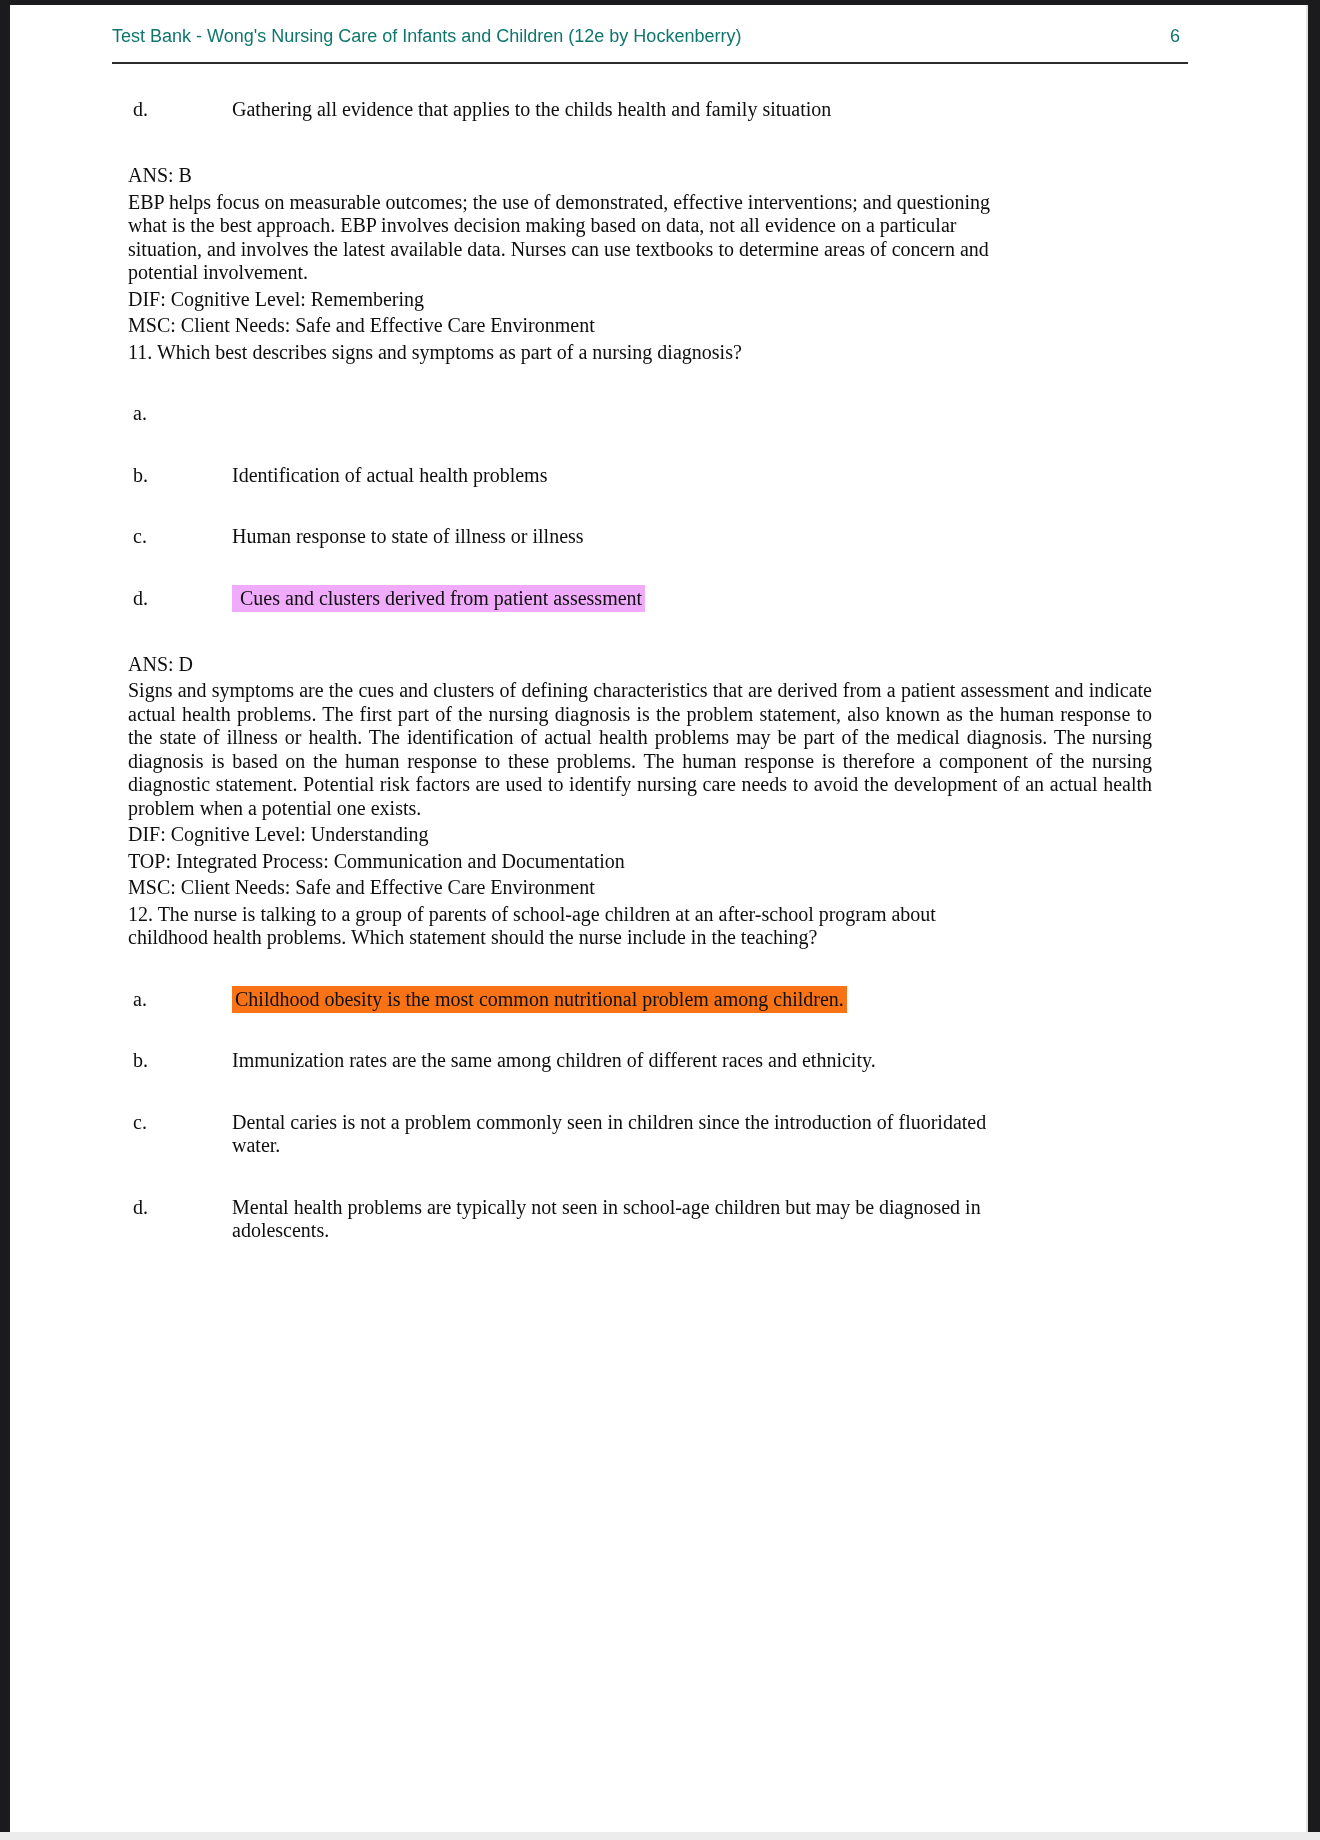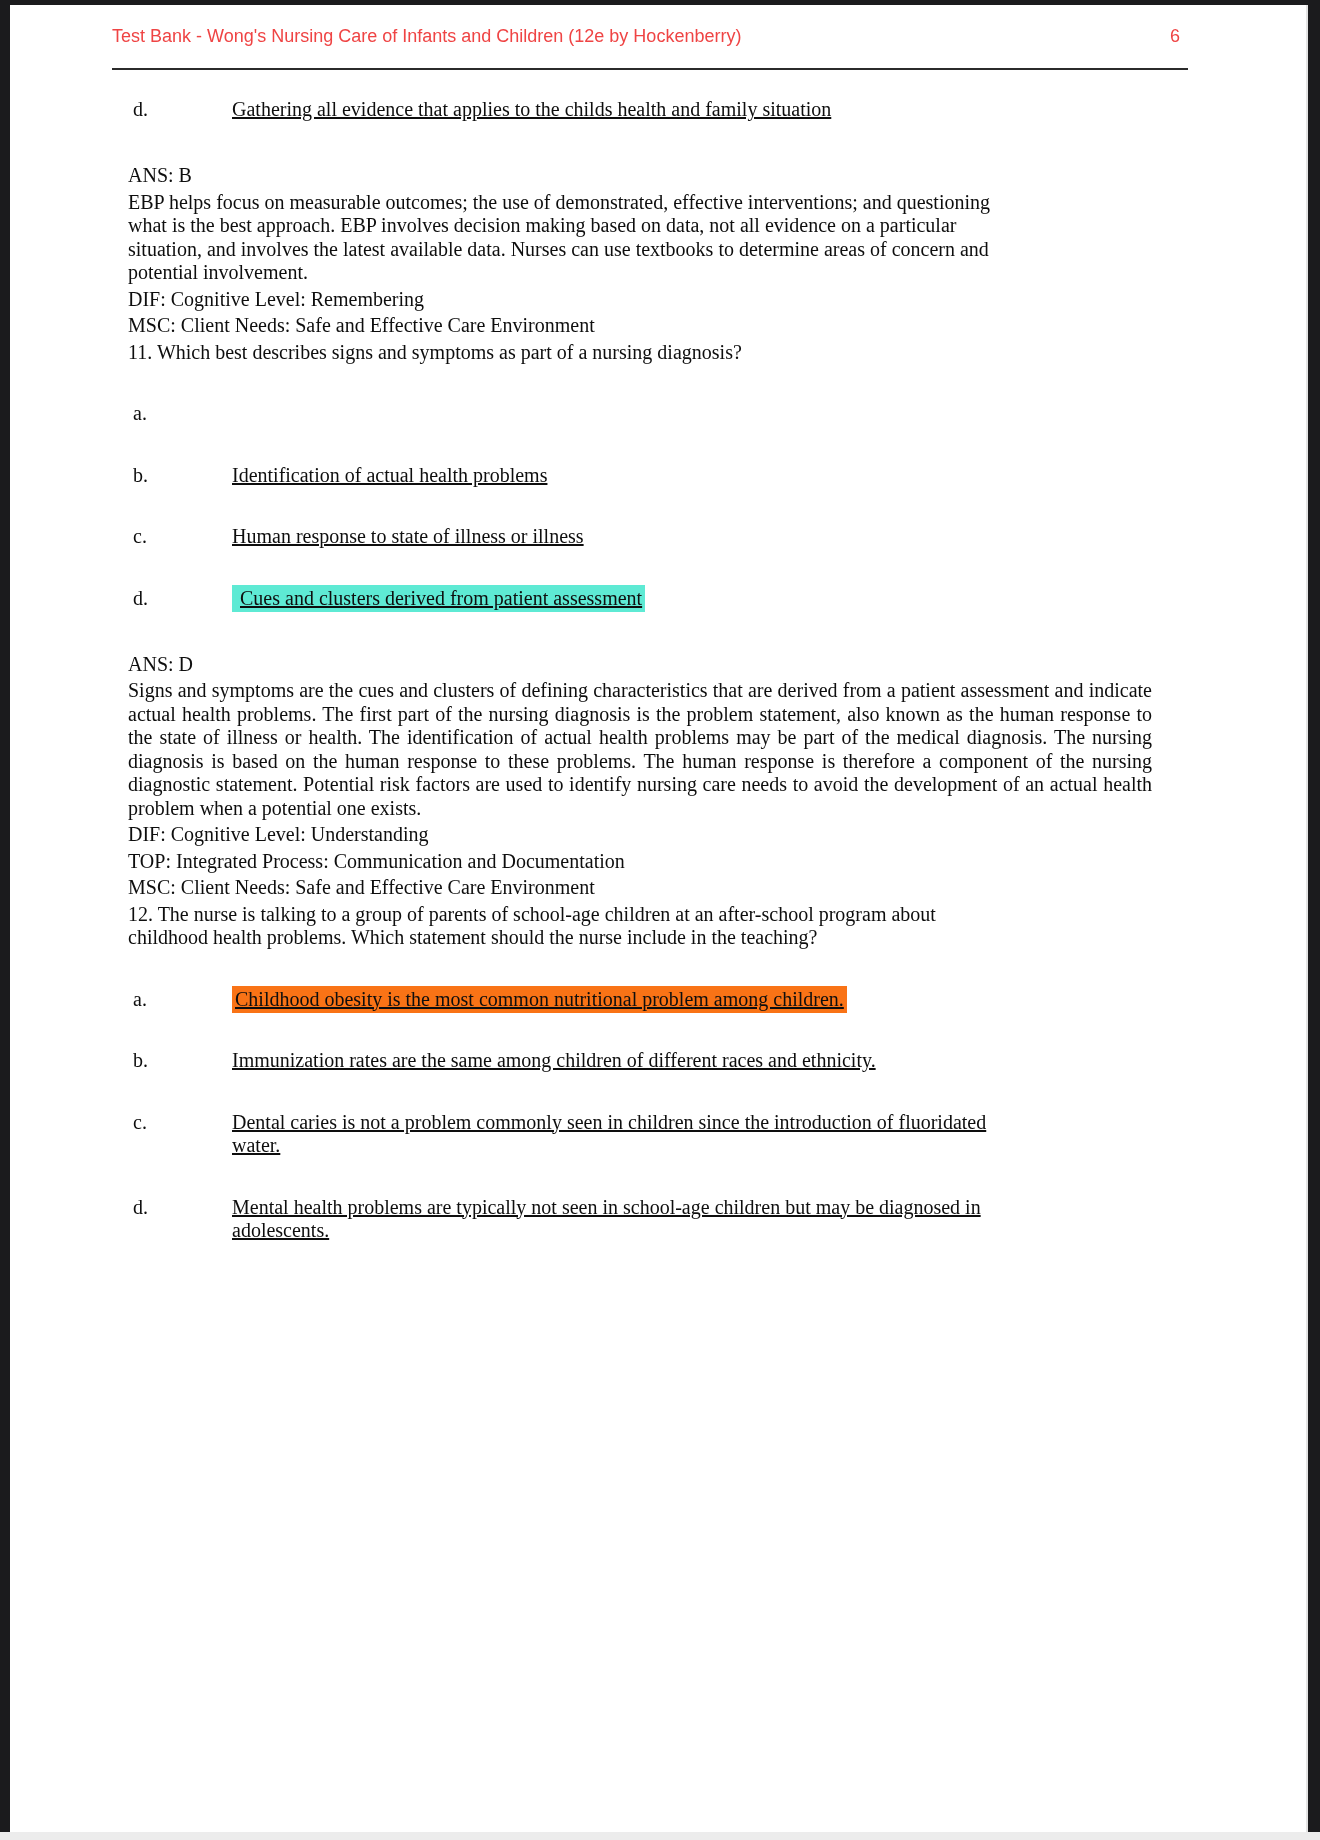--- a/index.html
+++ b/index.html
@@ -33,25 +33,25 @@
   
   .page-header {
     position: absolute;
     left: 112px;
     top: 26px;
     width: 1076px;
     display: flex;
     justify-content: space-between;
     align-items: center;
     border-bottom: 2px solid #2b2b2b;
-    padding-bottom: 22px;
+    padding-bottom: 16px;
     font-family: "Liberation Sans", sans-serif;
     font-size: 18px;
     line-height: 20px;
-    color: #ef4444;
+    color: #0f766e;
   }
   .page-num { margin-right: 8px; }
   
   .doc-body {
     position: absolute;
     left: 128px;
     top: 60px;
     width: 1024px;
     font-size: 20px;
     line-height: 23.5px;
@@ -61,21 +61,20 @@
   .block.answer { margin-top: 42.5px; }
   .block.para.align-justify { text-align: justify; white-space: normal; }
   .option .letter {
     flex: 0 0 99px;
     padding-left: 5px;
     white-space: normal;
   }
   .option .opt-text {
     flex: 1 1 auto;
     white-space: pre-line;
-    text-decoration: underline;
   }
   .hl {
     padding: 2px 3px 3px 3px;
     box-decoration-break: clone;
     -webkit-box-decoration-break: clone;
   }
 </style>
 </head>
 <body>
 
@@ -103,21 +102,21 @@
     <div class="block option">
       <span class="letter">b.</span>
       <span class="opt-text">Identification of actual health problems</span>
     </div>
     <div class="block option">
       <span class="letter">c.</span>
       <span class="opt-text">Human response to state of illness or illness</span>
     </div>
     <div class="block option">
       <span class="letter">d.</span>
-      <span class="opt-text"><span class="hl" style="background-color: #5eead4; padding-left: 8px;">Cues and clusters derived from patient assessment</span></span>
+      <span class="opt-text"><span class="hl" style="background-color: #f0abfc; padding-left: 8px;">Cues and clusters derived from patient assessment</span></span>
     </div>
     <div class="block answer">ANS: D</div>
     <div class="block para align-justify">Signs and symptoms are the cues and clusters of defining characteristics that are derived from a patient assessment and indicate actual health problems. The first part of the nursing diagnosis is the problem statement, also known as the human response to the state of illness or health. The identification of actual health problems may be part of the medical diagnosis. The nursing diagnosis is based on the human response to these problems. The human response is therefore a component of the nursing diagnostic statement. Potential risk factors are used to identify nursing care needs to avoid the development of an actual health problem when a potential one exists.</div>
     <div class="block meta">DIF: Cognitive Level: Understanding</div>
     <div class="block meta">TOP: Integrated Process: Communication and Documentation</div>
     <div class="block meta">MSC: Client Needs: Safe and Effective Care Environment</div>
     <div class="block question">12. The nurse is talking to a group of parents of school-age children at an after-school program about
 childhood health problems. Which statement should the nurse include in the teaching?</div>
     <div class="block option">
       <span class="letter">a.</span>

